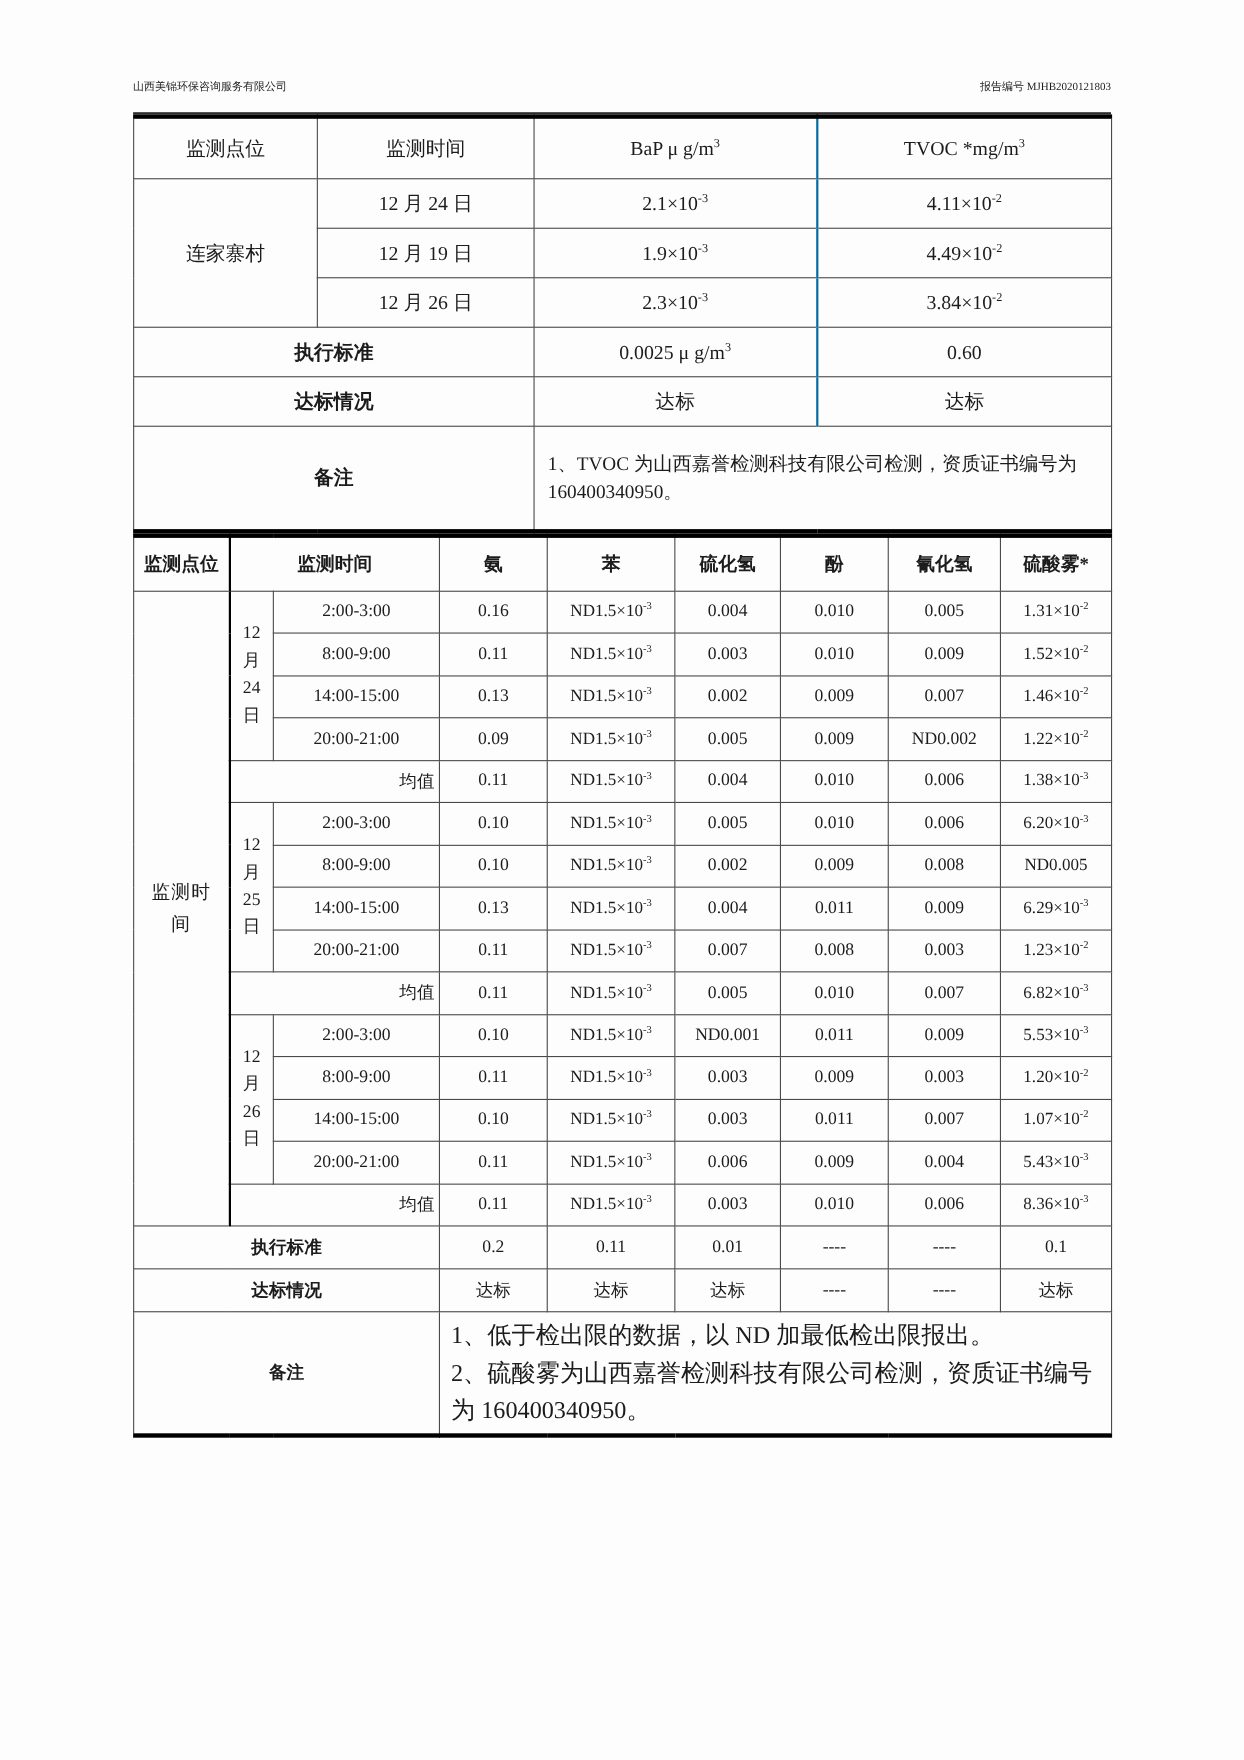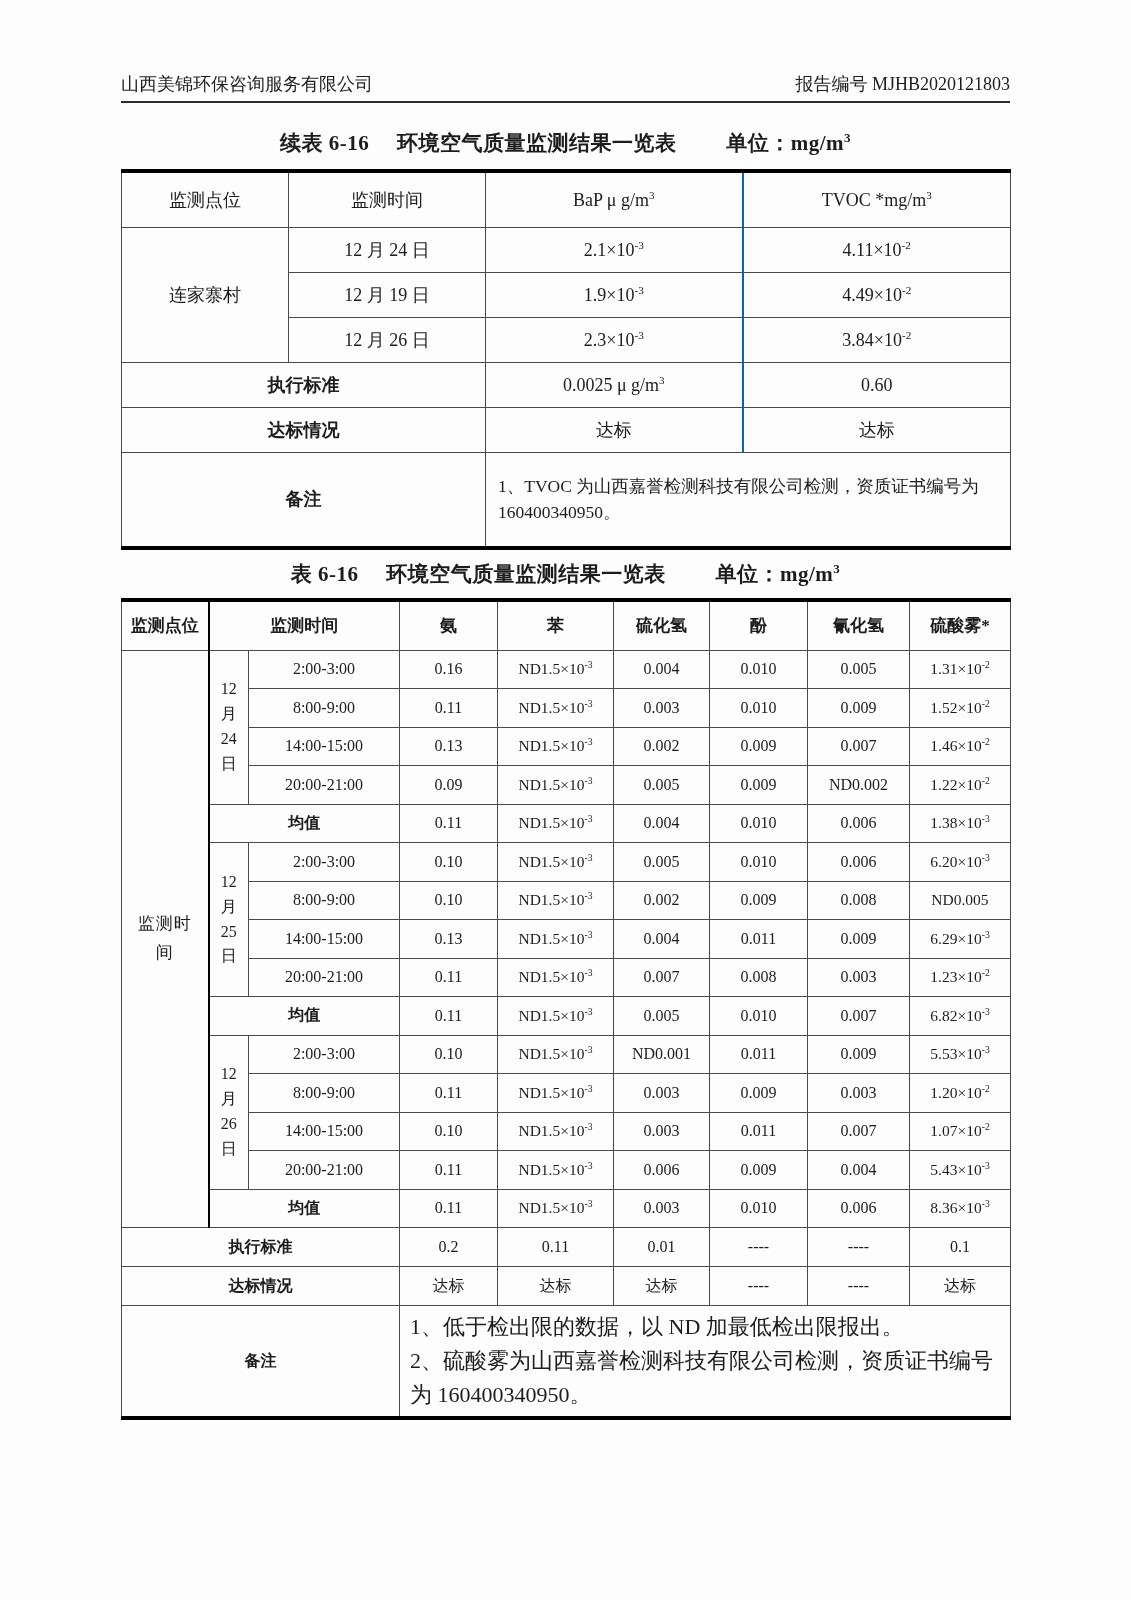--- a/index.html
+++ b/index.html
@@ -7,23 +7,23 @@
     position:relative;
     width:1131px;height:1600px;
     margin:0 auto;background:#fdfdfd;
     font-family:"Liberation Serif","DejaVu Serif",serif;
     color:#1c1c1c;overflow:hidden;
   }
   .content{width:889px;margin:0 auto;}
   
   .pg-header{
     display:flex;justify-content:space-between;align-items:flex-end;
-    padding-top:72px;padding-bottom:5px;
+    padding-top:72px;padding-bottom:16px;
     border-bottom:2px solid #2b2b2b;
-    font-size:18px;
+    font-size:10px;
   }
   
   .tbl-title{
     text-align:center;font-weight:bold;font-size:21px;
     margin:26px 0 12px 0;letter-spacing:0.5px;
   }
   .tbl-title .gap1{margin:0 22px 0 0;}
   .tbl-title .gap2{margin-left:44px;}
   .tbl-title.second{margin:10px 0 10px 0;}
   
@@ -52,21 +52,21 @@
   .t2{font-size:16px;}
   .t2 .hrow th{height:44px;font-weight:bold;font-size:17px;}
   .t2 .drow td{height:33.5px;}
   .t2 .site-cell{
     border-right:2px solid #000;
     padding:0 14px;letter-spacing:1px;font-size:17px;line-height:1.7;
   }
   .t2 .site-head{border-right:2px solid #000;}
   .t2 .date-cell{line-height:1.55;font-size:16px;padding:0;}
   .t2 .date-cell span{display:block;}
-  .t2 .mean-lbl{font-weight:bold;}
+  .t2 .mean-lbl{font-weight:normal;text-align:right;}
   .t2 .lbl{font-weight:bold;height:34px;}
   .t2 .sci{font-size:15.5px;}
   .t2 .remark-text{
     text-align:left;padding:4px 10px;line-height:1.55;font-size:22px;
   }
   .t2 .remark-text div{margin:0;}
   .t2 .remark-lbl{font-weight:bold;}
   
   .pg-footer{
     position:absolute;left:0;bottom:92px;width:100%;
@@ -77,25 +77,20 @@
 <body>
 
 <div class="page">
   <div class="content">
 
     <div class="pg-header">
       <span>山西美锦环保咨询服务有限公司</span>
       <span>报告编号 MJHB2020121803</span>
     </div>
 
-    <div class="tbl-title">
-      <span class="gap1">续表 6-16</span>
-      <span>环境空气质量监测结果一览表</span>
-      <span class="gap2">单位：mg/m<sup>3</sup></span>
-    </div>
 
     <table class="t1">
       <colgroup>
           <col style="width:167px">
           <col style="width:197px">
           <col style="width:257px">
           <col style="width:268px">
         </colgroup>
       <tbody>
           <tr class="hrow">
@@ -130,25 +125,20 @@
         <td class="vthick">达标</td>
         <td>达标</td>
       </tr>
       <tr>
         <td colspan="2" class="lbl">备注</td>
         <td colspan="2" class="remark-text">1、TVOC 为山西嘉誉检测科技有限公司检测，资质证书编号为 160400340950。</td>
       </tr>
     </tbody>
       </table>
 
-    <div class="tbl-title second">
-      <span class="gap1">表 6-16</span>
-      <span>环境空气质量监测结果一览表</span>
-      <span class="gap2">单位：mg/m<sup>3</sup></span>
-    </div>
 
     <table class="t2">
       <colgroup>
         <col style="width:87px">
           <col style="width:40px">
           <col style="width:151px">
         <col style="width:98px">
           <col style="width:116px">
           <col style="width:96px">
         <col style="width:98px">

